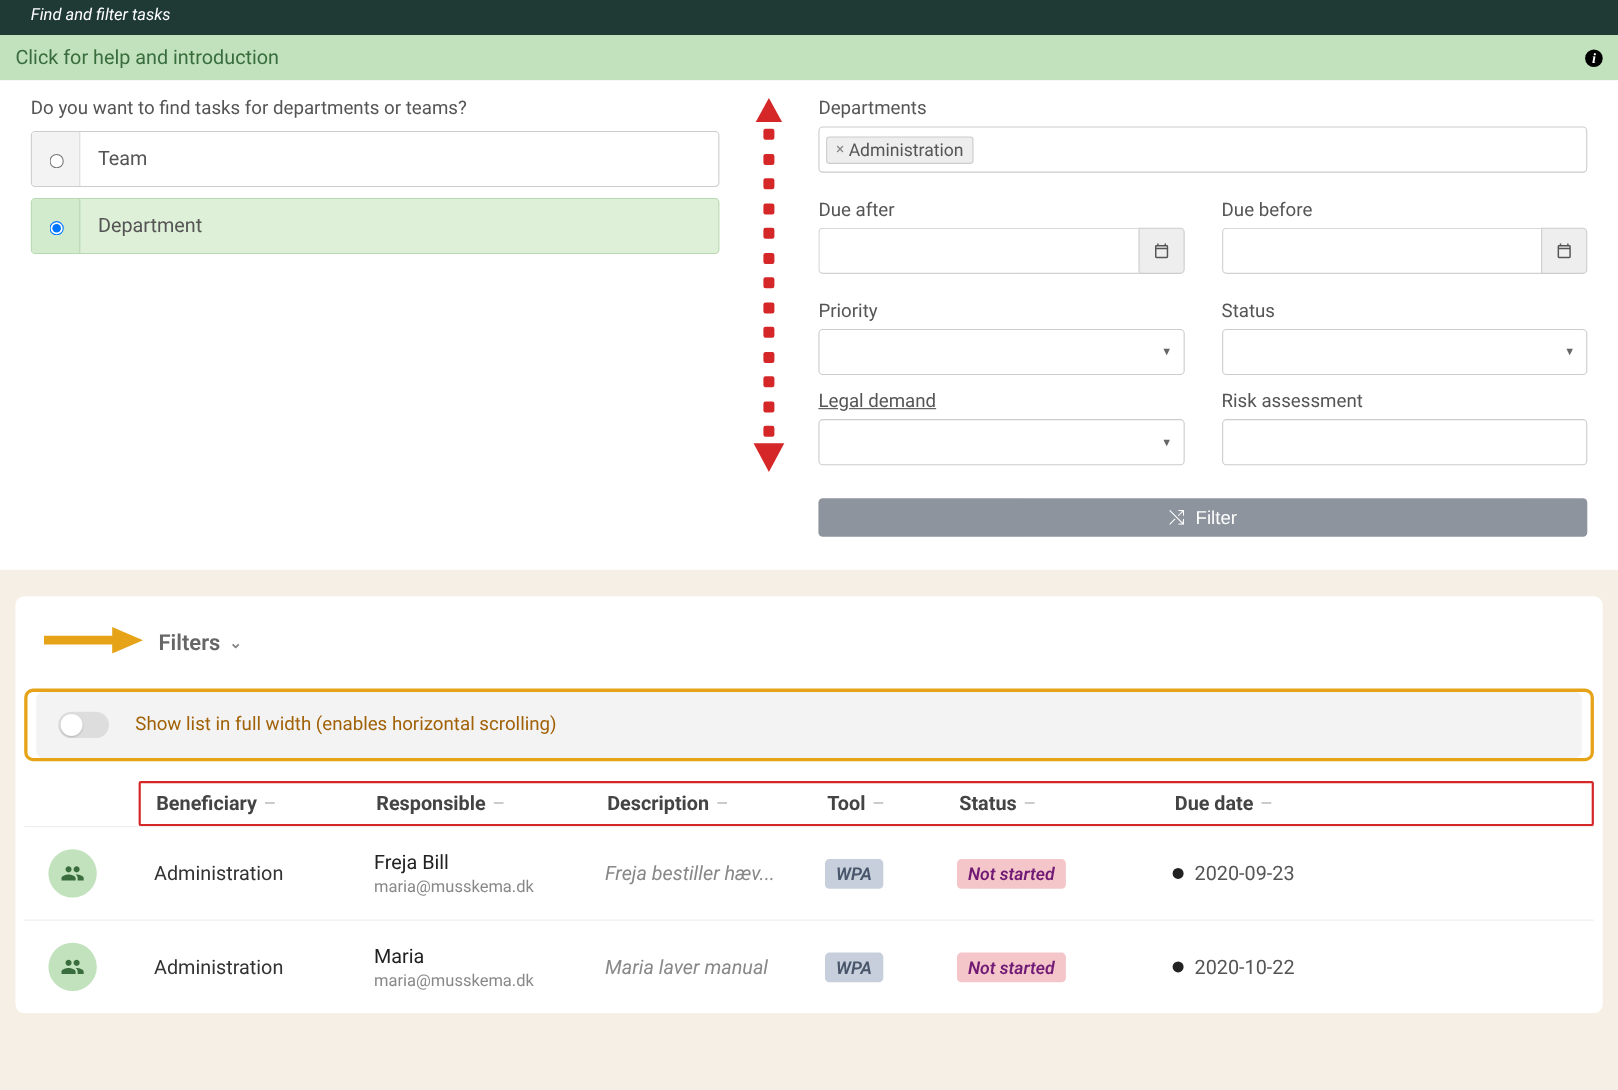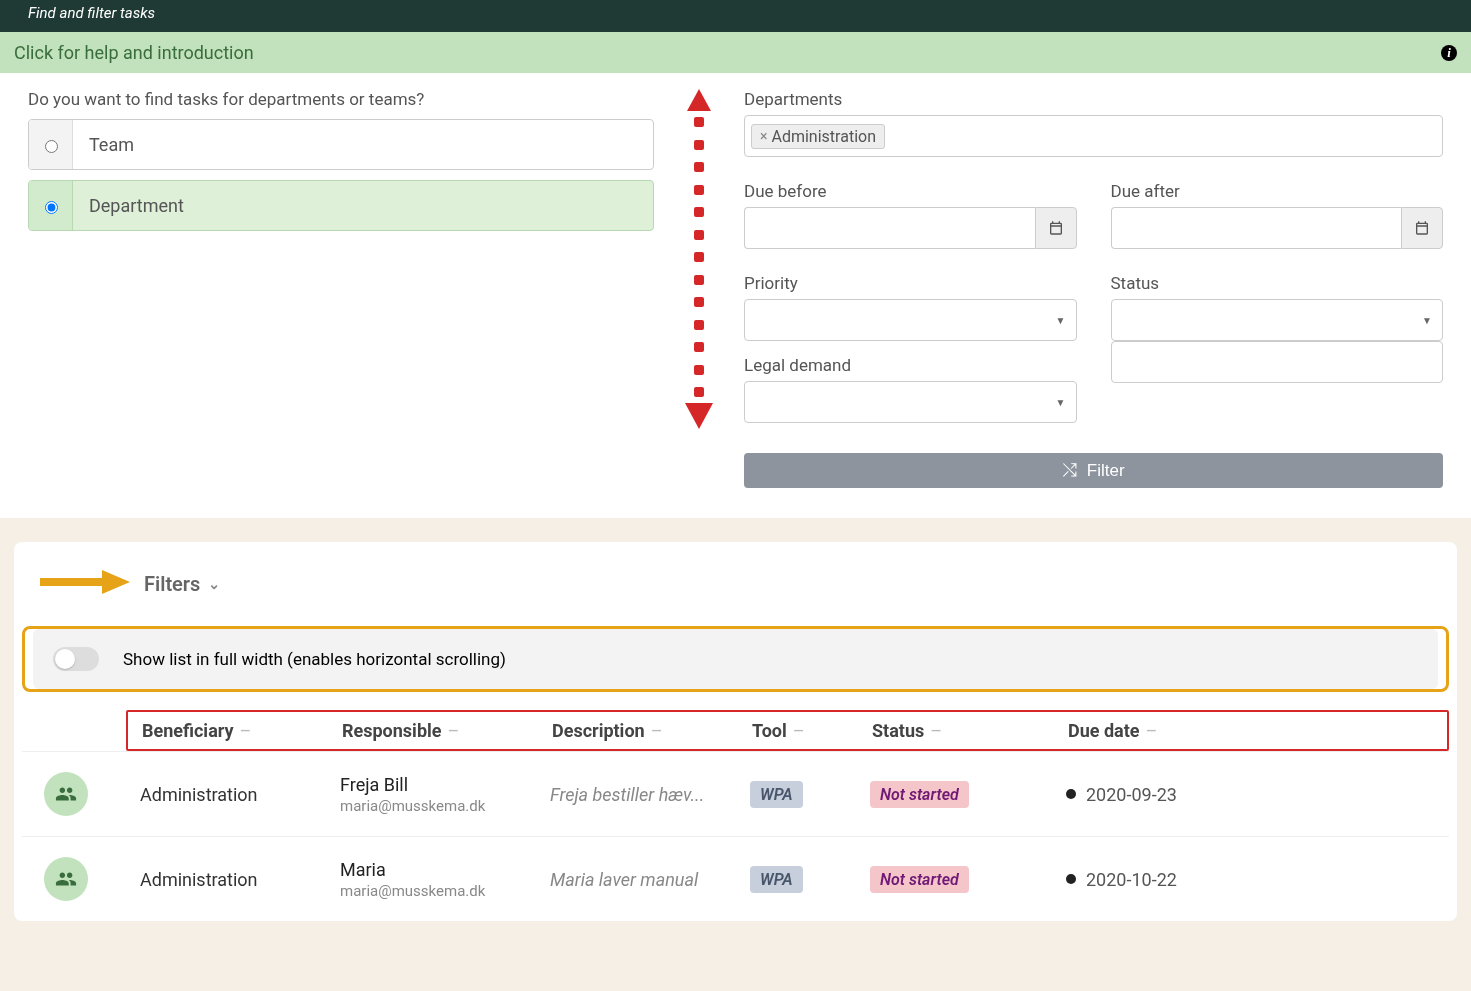--- a/index.html
+++ b/index.html
@@ -232,21 +232,21 @@
   }
   .filters-toggle .chev { font-size:14px; color:#888; }
   .toggle-row {
     background:#f3f3f3;
     padding:18px 20px;
     border-radius:6px;
     margin:0 8px;
     display:flex;
     align-items:center;
     gap:24px;
-    color:#000000;
+    color:#a16207;
     font-size:17px;
   }
   .toggle-box-outline {
     border:3px solid #e6a317;
     border-radius:8px;
     padding:0;
     margin:0 8px;
   }
   .toggle {
     width:46px;
@@ -402,62 +402,63 @@
       <div class="field-label">Departments</div>
       <div class="tag-input">
         <span class="tag">
           <span class="x">×</span>
           <span>Administration</span>
         </span>
       </div>
 
       <div class="two-col">
         <div>
+          <div class="field-label">Due after</div>
+          <div class="input-group">
+            <input class="text" type="text" style="">
+            <span class="addon">
+              <svg viewBox="0 0 24 24" width="16" height="16">
+                  <path fill="#555" d="M19 4h-1V2h-2v2H8V2H6v2H5a2 2 0 0 0-2 2v14a2 2 0 0 0 2 2h14a2 2 0 0 0 2-2V6a2 2 0 0 0-2-2zm0 16H5V10h14zm0-12H5V6h14z"></path>
+                </svg>
+            </span>
+          </div>
+        </div>
+        <div>
           <div class="field-label">Due before</div>
           <div class="input-group">
             <input class="text" type="text" style="">
             <span class="addon">
               <svg viewBox="0 0 24 24" width="16" height="16">
                   <path fill="#555" d="M19 4h-1V2h-2v2H8V2H6v2H5a2 2 0 0 0-2 2v14a2 2 0 0 0 2 2h14a2 2 0 0 0 2-2V6a2 2 0 0 0-2-2zm0 16H5V10h14zm0-12H5V6h14z"></path>
                 </svg>
             </span>
           </div>
         </div>
-        <div>
-          <div class="field-label">Due after</div>
-          <div class="input-group">
-            <input class="text" type="text" style="">
-            <span class="addon">
-              <svg viewBox="0 0 24 24" width="16" height="16">
-                  <path fill="#555" d="M19 4h-1V2h-2v2H8V2H6v2H5a2 2 0 0 0-2 2v14a2 2 0 0 0 2 2h14a2 2 0 0 0 2-2V6a2 2 0 0 0-2-2zm0 16H5V10h14zm0-12H5V6h14z"></path>
-                </svg>
-            </span>
-          </div>
-        </div>
       </div>
 
       <div class="two-col">
         <div>
           <div class="field-label">Priority</div>
           <div class="select-box">
             <span></span>
               <span class="caret">▼</span>
           </div>
-          <div class="field-label" style="margin-top:14px;">Legal demand</div>
+          <div class="field-label" style="margin-top:14px;text-decoration:underline;">Legal demand</div>
           <div class="select-box">
             <span></span>
               <span class="caret">▼</span>
           </div>
         </div>
         <div>
           <div class="field-label">Status</div>
           <div class="select-box">
             <span></span>
               <span class="caret">▼</span>
           </div>
+          <div class="field-label" style="margin-top:14px;">Risk assessment</div>
           <div class="plain-box"></div>
         </div>
       </div>
 
       <button class="filter-btn">
         <span class="shuffle-icon"></span>
         <span>Filter</span>
       </button>
     </div>
 

